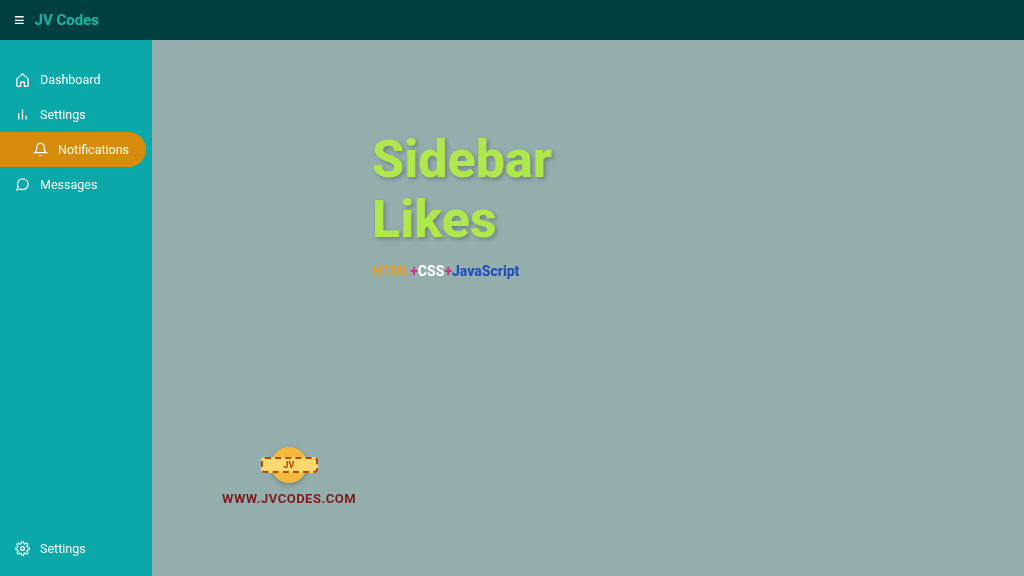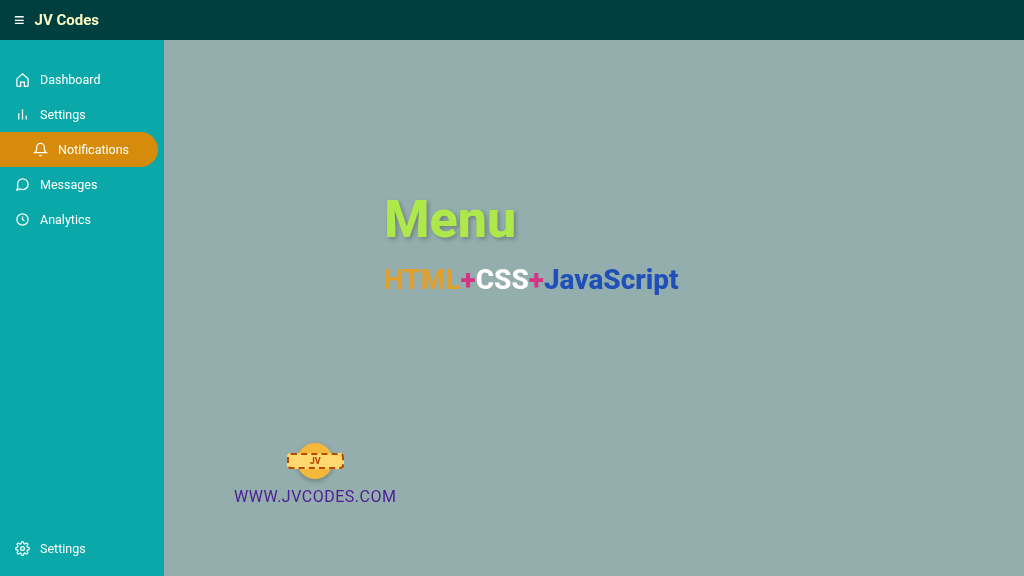--- a/index.html
+++ b/index.html
@@ -19,32 +19,32 @@
       padding: 0 14px;
     }
     .hamburger {
       color: #fff;
       font-size: 18px;
       margin-right: 10px;
       cursor: pointer;
       line-height: 1;
     }
     .brand {
-      color: #fef9c3;
+      color: #14b8a6;
       font-weight: 700;
       font-size: 15px;
     }
     .body-wrap {
       flex: 1;
       display: flex;
       background: #94adad;
       min-height: 0;
     }
     .sidebar {
-      width: 164px;
+      width: 152px;
       background: #0aa8a8;
       display: flex;
       flex-direction: column;
       padding-top: 22px;
       padding-bottom: 10px;
     }
     .nav-top {
       display: flex;
       flex-direction: column;
     }
@@ -91,21 +91,21 @@
     }
     .hero-title {
       font-size: 52px;
       font-weight: 800;
       color: #aee84a;
       line-height: 1.15;
       text-shadow: 2px 2px 4px rgba(0,0,0,0.25);
     }
     .subline {
       margin-top: 14px;
-      font-size: 28px;
+      font-size: 14px;
       font-weight: 800;
     }
     .sub-html { color: #e0a030; }
     .sub-plus { color: #d63384; }
     .sub-css { color: #fff; }
     .sub-js { color: #1f4fb8; }
     .footer-block {
       position: absolute;
       left: 70px;
       bottom: 70px;
@@ -127,24 +127,24 @@
     .logo-inner {
       font-size: 9px;
       font-weight: 800;
       color: #b54a00;
       background: #ffd870;
       border: 2px dashed #b54a00;
       border-radius: 4px;
       padding: 1px 21px;
     }
     .footer-url {
-      font-size: 16px;
-      font-weight: 400;
+      font-size: 13px;
+      font-weight: 700;
       letter-spacing: 0.5px;
-      color: #4c1d95;
+      color: #7f1d1d;
     }
   </style>
 </head>
 <body>
 
 <div class="topbar">
   <span class="hamburger">≡</span>
   <span class="brand">JV Codes</span>
 </div>
 
@@ -185,29 +185,20 @@
 
       <div class="sidebar-item">
         <span class="icon">
           <svg viewBox="0 0 24 24">
               <path d="M21 11.5a8.38 8.38 0 0 1-8.5 8.5 8.5 8.5 0 0 1-3.8-.9L3 21l1.9-5.7A8.38 8.38 0 0 1 4 11.5a8.5 8.5 0 0 1 17 0z"></path>
             </svg>
         </span>
         <span>Messages</span>
       </div>
 
-      <div class="sidebar-item">
-        <span class="icon">
-          <svg viewBox="0 0 24 24">
-              <circle cx="12" cy="12" r="9"></circle>
-              <path d="M12 7v5l3 2"></path>
-            </svg>
-        </span>
-        <span>Analytics</span>
-      </div>
 
 
 
     </div>
 
     <div class="nav-bottom">
 
       <div class="sidebar-item">
         <span class="icon">
           <svg viewBox="0 0 24 24">
@@ -218,22 +209,22 @@
         <span>Settings</span>
       </div>
 
 
     </div>
   </nav>
 
   <main class="main">
     <h1 class="hero-title">
       <br>
-      <br>
-      <span>Menu</span>
+      <span>Sidebar</span><br>
+      <span>Likes</span>
     </h1>
     <div class="subline">
       <span class="sub-html">HTML</span><span class="sub-plus">+</span><span class="sub-css">CSS</span><span class="sub-plus">+</span><span class="sub-js">JavaScript</span>
     </div>
 
     <div class="footer-block">
       <div class="logo-circle">
         <span class="logo-inner">JV</span>
       </div>
       <div class="footer-url">WWW.JVCODES.COM</div>

